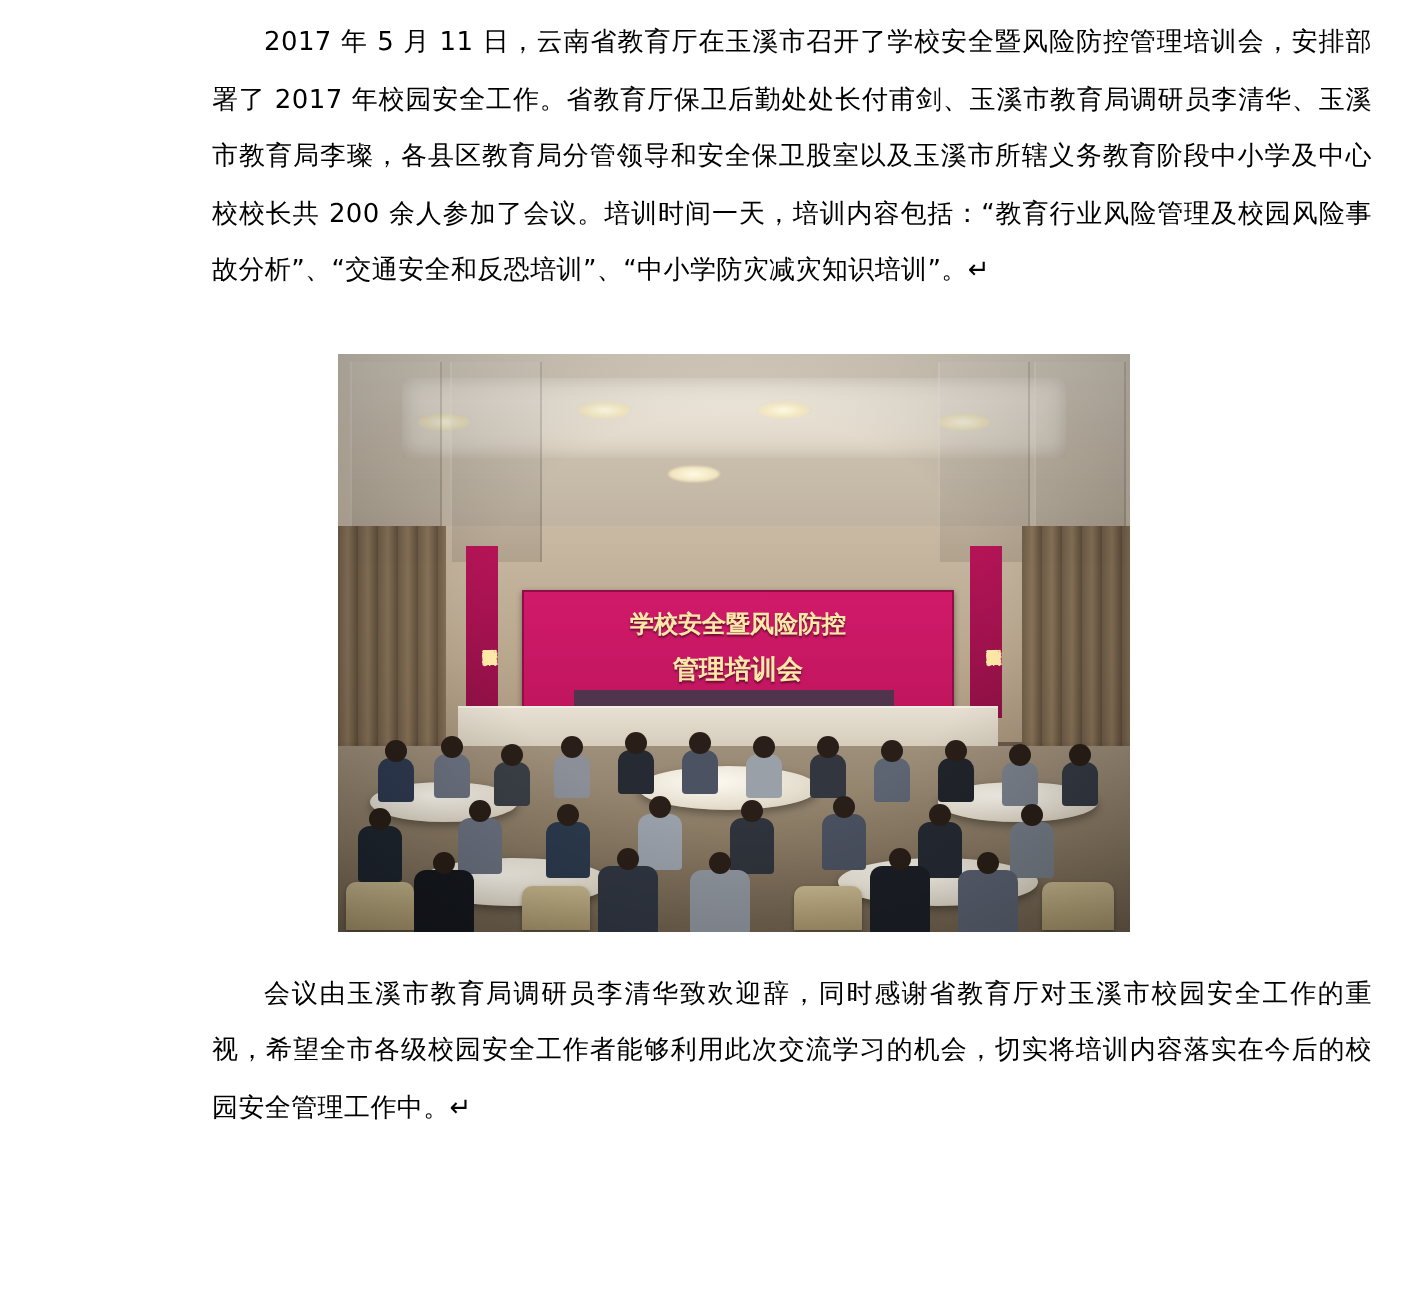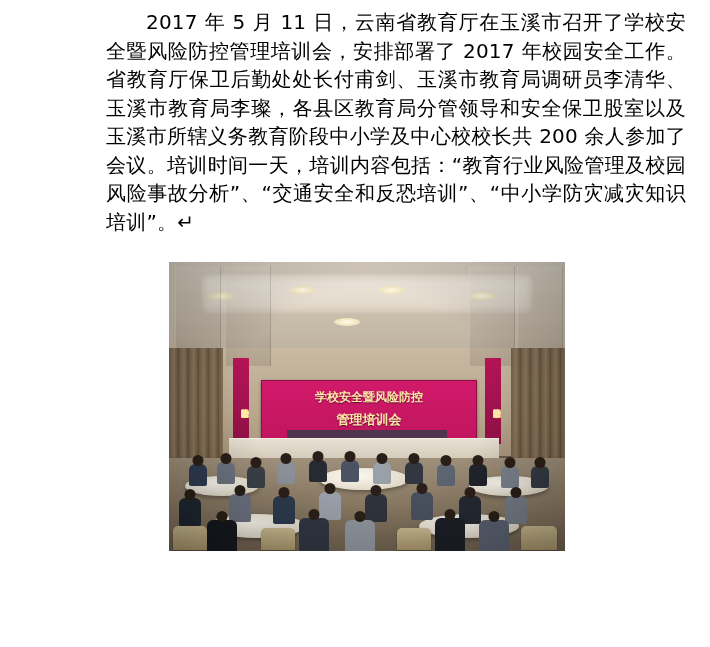--- a/index.html
+++ b/index.html
@@ -17,21 +17,21 @@
   .page {
     position: relative;
     width: 710px;
     height: 647px;
     background: #ffffff;
     box-sizing: border-box;
     padding: 8px 18px 0 24px;
   }
   .para {
     font-family: "DejaVu Sans", sans-serif;
-    font-size: 20px;
+    font-size: 13px;
     line-height: 28.5px;
     letter-spacing: 0.2px;
     text-align: justify;
     text-justify: inter-ideograph;
     margin: 0;
     color: #000000;
   }
   .para.first {
     text-indent: 2em;
   }
@@ -258,14 +258,15 @@
       <div class="person" style="left:38px;  top:258px; width:30px; height:32px; background:#15181e;"></div>
       <div class="person" style="left:130px; top:256px; width:30px; height:34px; background:#303642;"></div>
       <div class="person" style="left:176px; top:258px; width:30px; height:32px; background:#8f959e;"></div>
       <div class="person" style="left:266px; top:256px; width:30px; height:34px; background:#1b1f26;"></div>
       <div class="person" style="left:310px; top:258px; width:30px; height:32px; background:#5a6170;"></div>
 
       <div class="photo-vignette"></div>
     </div>
   </div>
 
+  <p class="para para-bottom first">会议由玉溪市教育局调研员李清华致欢迎辞，同时感谢省教育厅对玉溪市校园安全工作的重视，希望全市各级校园安全工作者能够利用此次交流学习的机会，切实将培训内容落实在今后的校园安全管理工作中。↵</p>
 
 </div>
 
 </body></html>

